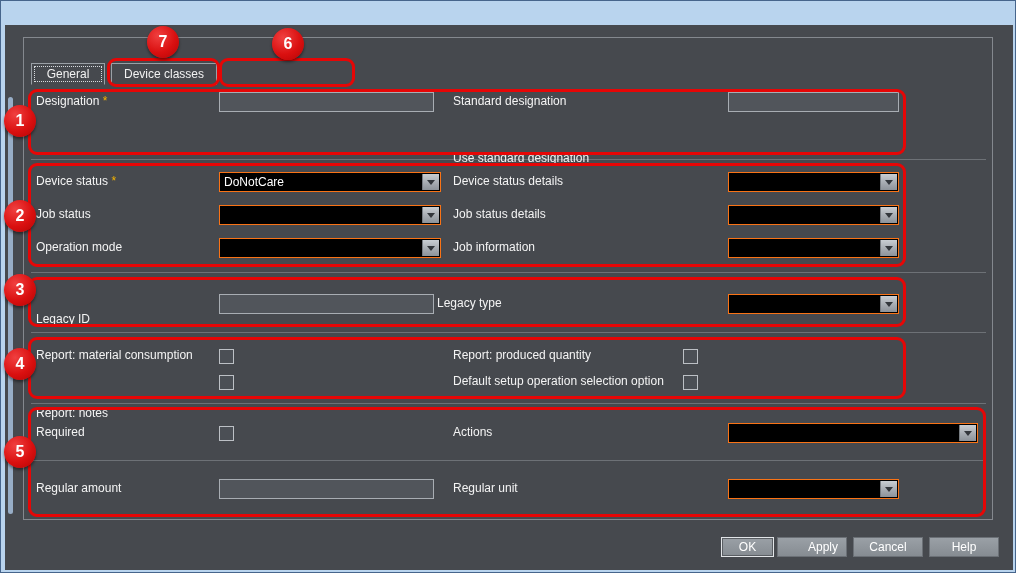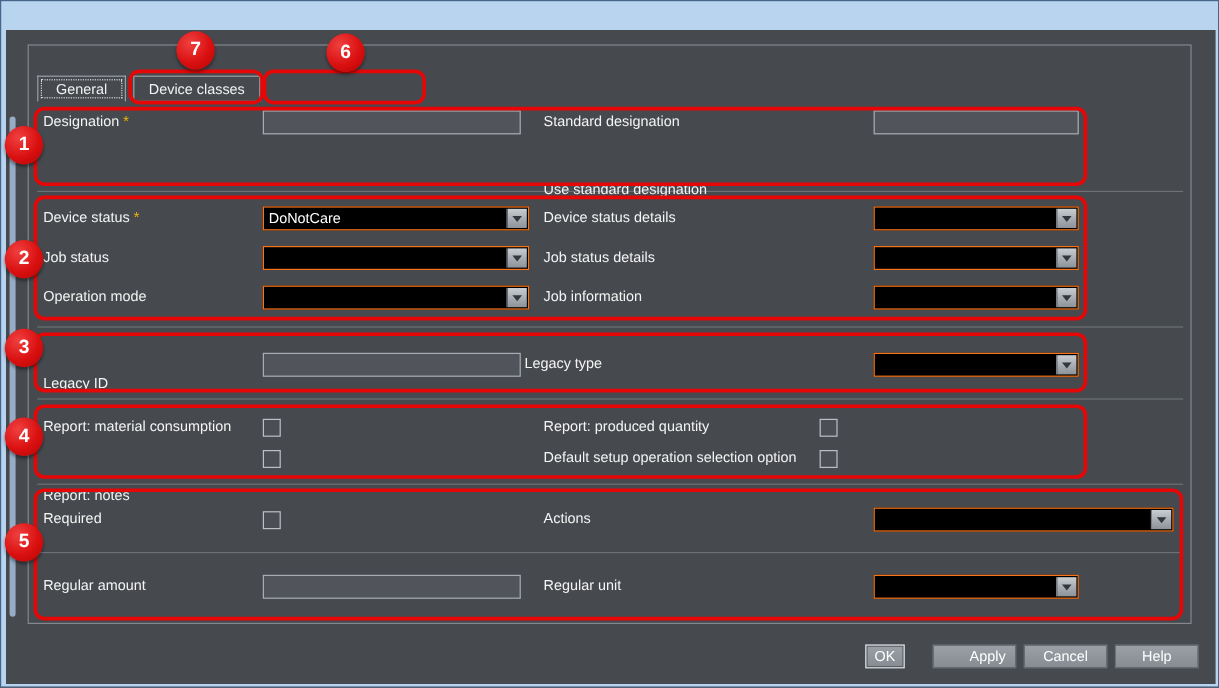--- a/index.html
+++ b/index.html
@@ -246,21 +246,21 @@
   <div class="lbl" style="left:452px; top:480px;text-align:right;">
     <span>Regular unit</span>
   </div>
   <div class="combo" style="left:727px; top:478px; width:171px;">
     <span class="combo-val"></span>
     <span class="combo-btn">
         <i class="tri"></i>
       </span>
   </div>
 
-  <div class="btn default" style="left:720px; width:33px;">
+  <div class="btn default" style="left:720px; width:53px;">
     <span>OK</span>
   </div>
   <div class="btn" style="left:776px; width:70px;padding-left:22px;">
     <span>Apply</span>
   </div>
   <div class="btn" style="left:852px; width:70px;">
     <span>Cancel</span>
   </div>
   <div class="btn" style="left:928px; width:70px;">
     <span>Help</span>

